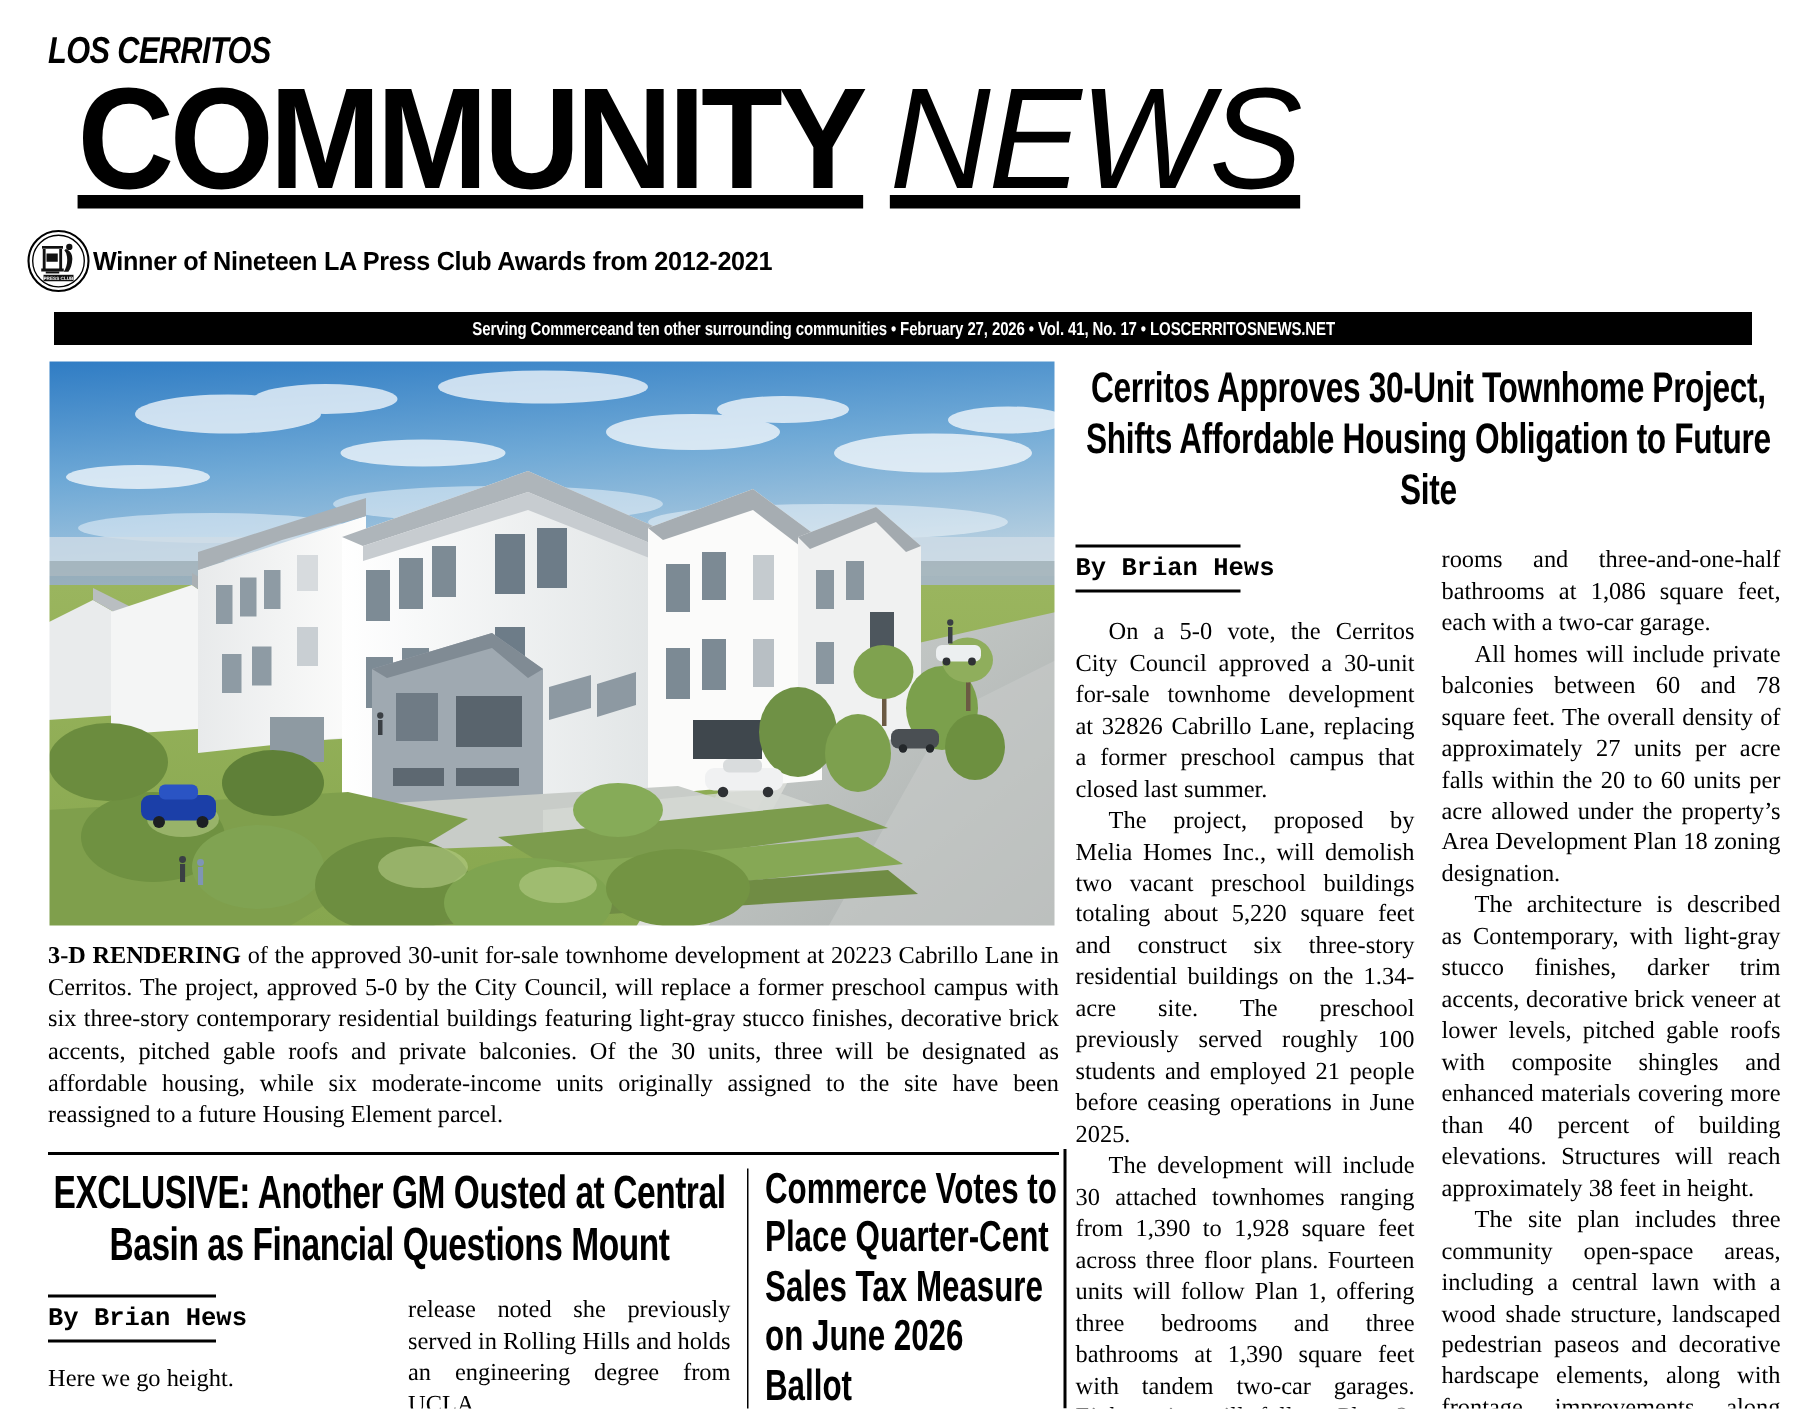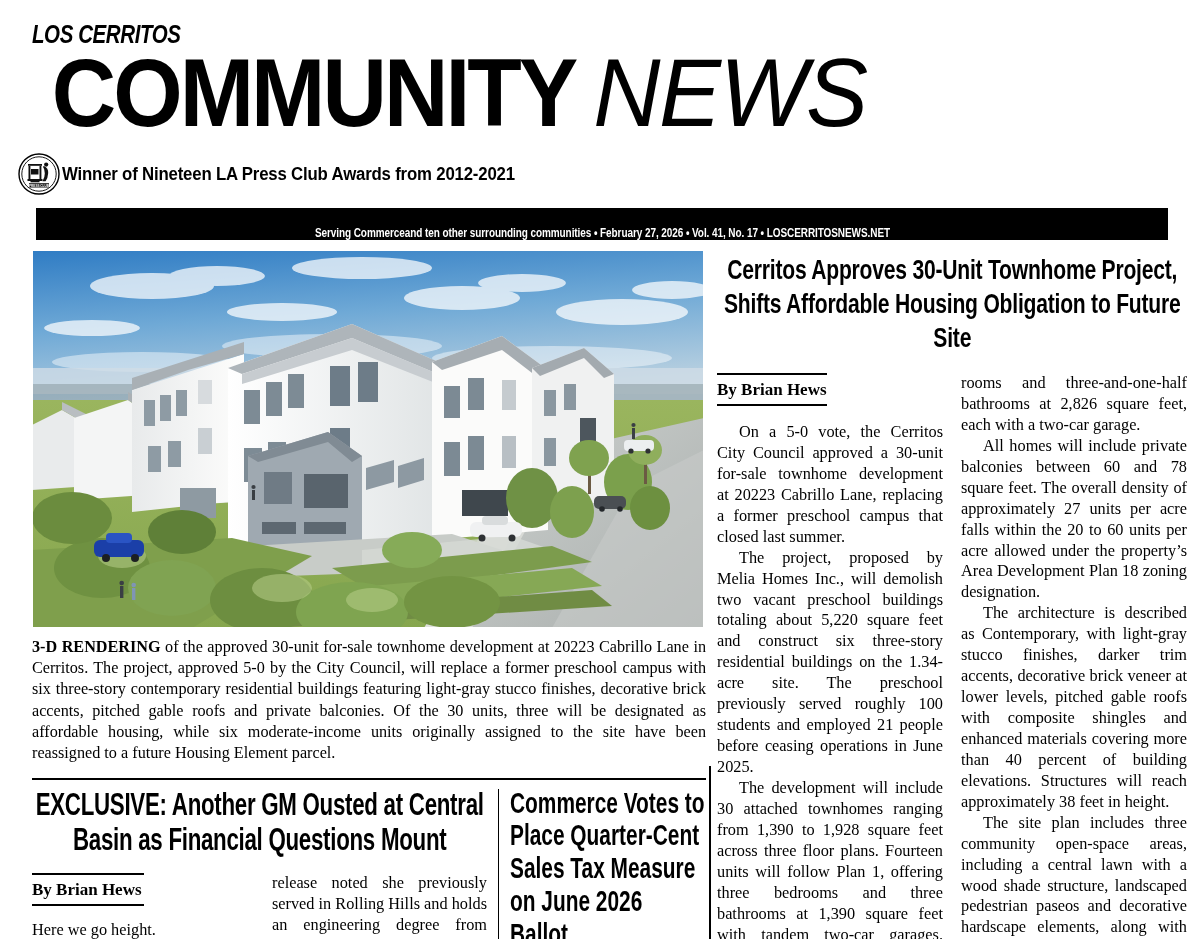--- a/index.html
+++ b/index.html
@@ -37,20 +37,21 @@
     transform: scaleX(0.82);
     transform-origin: left center;
     margin: 0 0 2px 0;
   }
   .title-row {
     display: flex;
     align-items: baseline;
     line-height: 0.92;
     margin: 0;
     white-space: nowrap;
+    text-decoration: underline;
   }
   .title-a {
     font-family: "Liberation Sans", sans-serif;
     font-weight: bold;
     font-size: 96px;
     letter-spacing: -3.2px;
     transform: scaleX(0.93);
     transform-origin: left baseline;
   }
   .title-b {
@@ -83,23 +84,23 @@
     letter-spacing: -0.2px;
     transform: scaleX(0.96);
     transform-origin: left center;
   }
 
   
   .banner {
     margin: 13px 32px 0 36px;
     background: #000;
     color: #fff;
-    height: 32px;
-    display: flex;
-    align-items: flex-end;
+    height: 22px;
+    display: flex;
+    align-items: center;
     justify-content: center;
   }
   .banner-text {
     font-family: "Liberation Sans", sans-serif;
     font-weight: bold;
     font-size: 12.5px;
     letter-spacing: -0.1px;
     transform: scaleX(0.80);
     white-space: nowrap;
   }
@@ -182,21 +183,21 @@
     flex: 0 0 215px;
   }
   .twocol .sp { width: 25px; flex: 0 0 25px; }
 
   .byline-block { }
   .byline-rule {
     border-top: 2px solid #000;
     width: 112px;
   }
   .byline {
-    font-family: Liberation Serif, serif;
+    font-family: Liberation Mono, monospace;
     font-weight: bold;
     font-size: 17px;
     padding: 5px 0 4px 0;
   }
   .byline-rule-b {
     border-top: 2px solid #000;
     width: 112px;
     margin-bottom: 14px;
   }
   .body-text {
@@ -541,29 +542,29 @@
 
     <div class="right-col">
       <div class="main-headline">Cerritos Approves 30-Unit Townhome Project, Shifts Affordable Housing Obligation to Future Site</div>
 
       <div class="art-cols">
         <div class="art-col">
           <div class="byline-rule" style="width:110px;"></div>
           <div class="byline">By Brian Hews</div>
           <div class="byline-rule-b" style="width:110px;margin-bottom:16px;"></div>
           <div class="body-text">
-            <p>On a 5-0 vote, the Cerritos City Council approved a 30-unit for-sale townhome development at 20223 Cabrillo Lane, replacing a former preschool campus that closed last summer.</p>
+            <p>On a 5-0 vote, the Cerritos City Council approved a 30-unit for-sale townhome development at 32826 Cabrillo Lane, replacing a former preschool campus that closed last summer.</p>
             <p>The project, proposed by Melia Homes Inc., will demolish two vacant preschool buildings totaling about 5,220 square feet and construct six three-story residential buildings on the 1.34-acre site. The preschool previously served roughly 100 students and employed 21 people before ceasing operations in June 2025.</p>
             <p>The development will include 30 attached townhomes ranging from 1,390 to 1,928 square feet across three floor plans. Fourteen units will follow Plan 1, offering three bedrooms and three bathrooms at 1,390 square feet with tandem two-car garages. Eight units will follow Plan 2, featuring two bedrooms and two-and-one-half</p>
           </div>
         </div>
         <div class="art-gap"></div>
         <div class="art-col">
           <div class="body-text">
-            <p class="noind">rooms and three-and-one-half bathrooms at 2,826 square feet, each with a two-car garage.</p>
+            <p class="noind">rooms and three-and-one-half bathrooms at 1,086 square feet, each with a two-car garage.</p>
             <p>All homes will include private balconies between 60 and 78 square feet. The overall density of approximately 27 units per acre falls within the 20 to 60 units per acre allowed under the property’s Area Development Plan 18 zoning designation.</p>
             <p>The architecture is described as Contemporary, with light-gray stucco finishes, darker trim accents, decorative brick veneer at lower levels, pitched gable roofs with composite shingles and enhanced materials covering more than 40 percent of building elevations. Structures will reach approximately 38 feet in height.</p>
             <p>The site plan includes three community open-space areas, including a central lawn with a wood shade structure, landscaped pedestrian paseos and decorative hardscape elements, along with frontage improvements along Cabrillo Lane.</p>
 
           </div>
         </div>
       </div>
     </div>
 
   </div>

